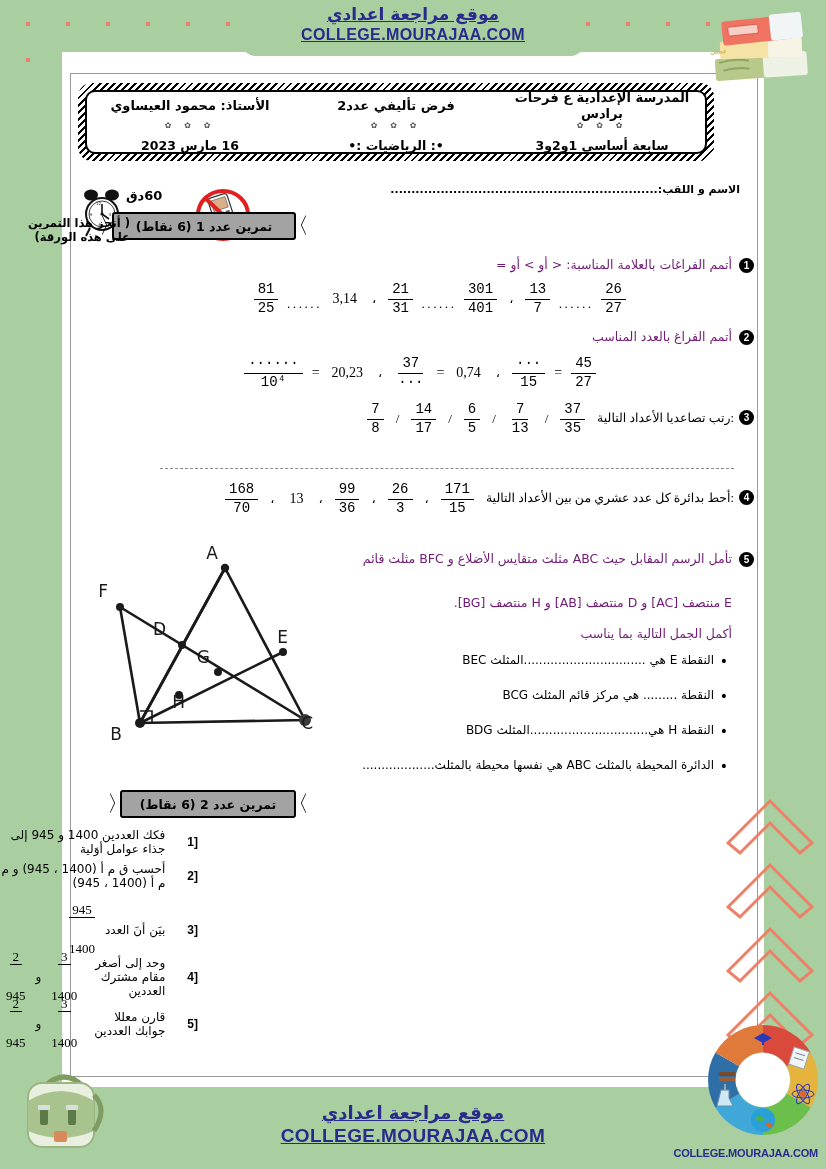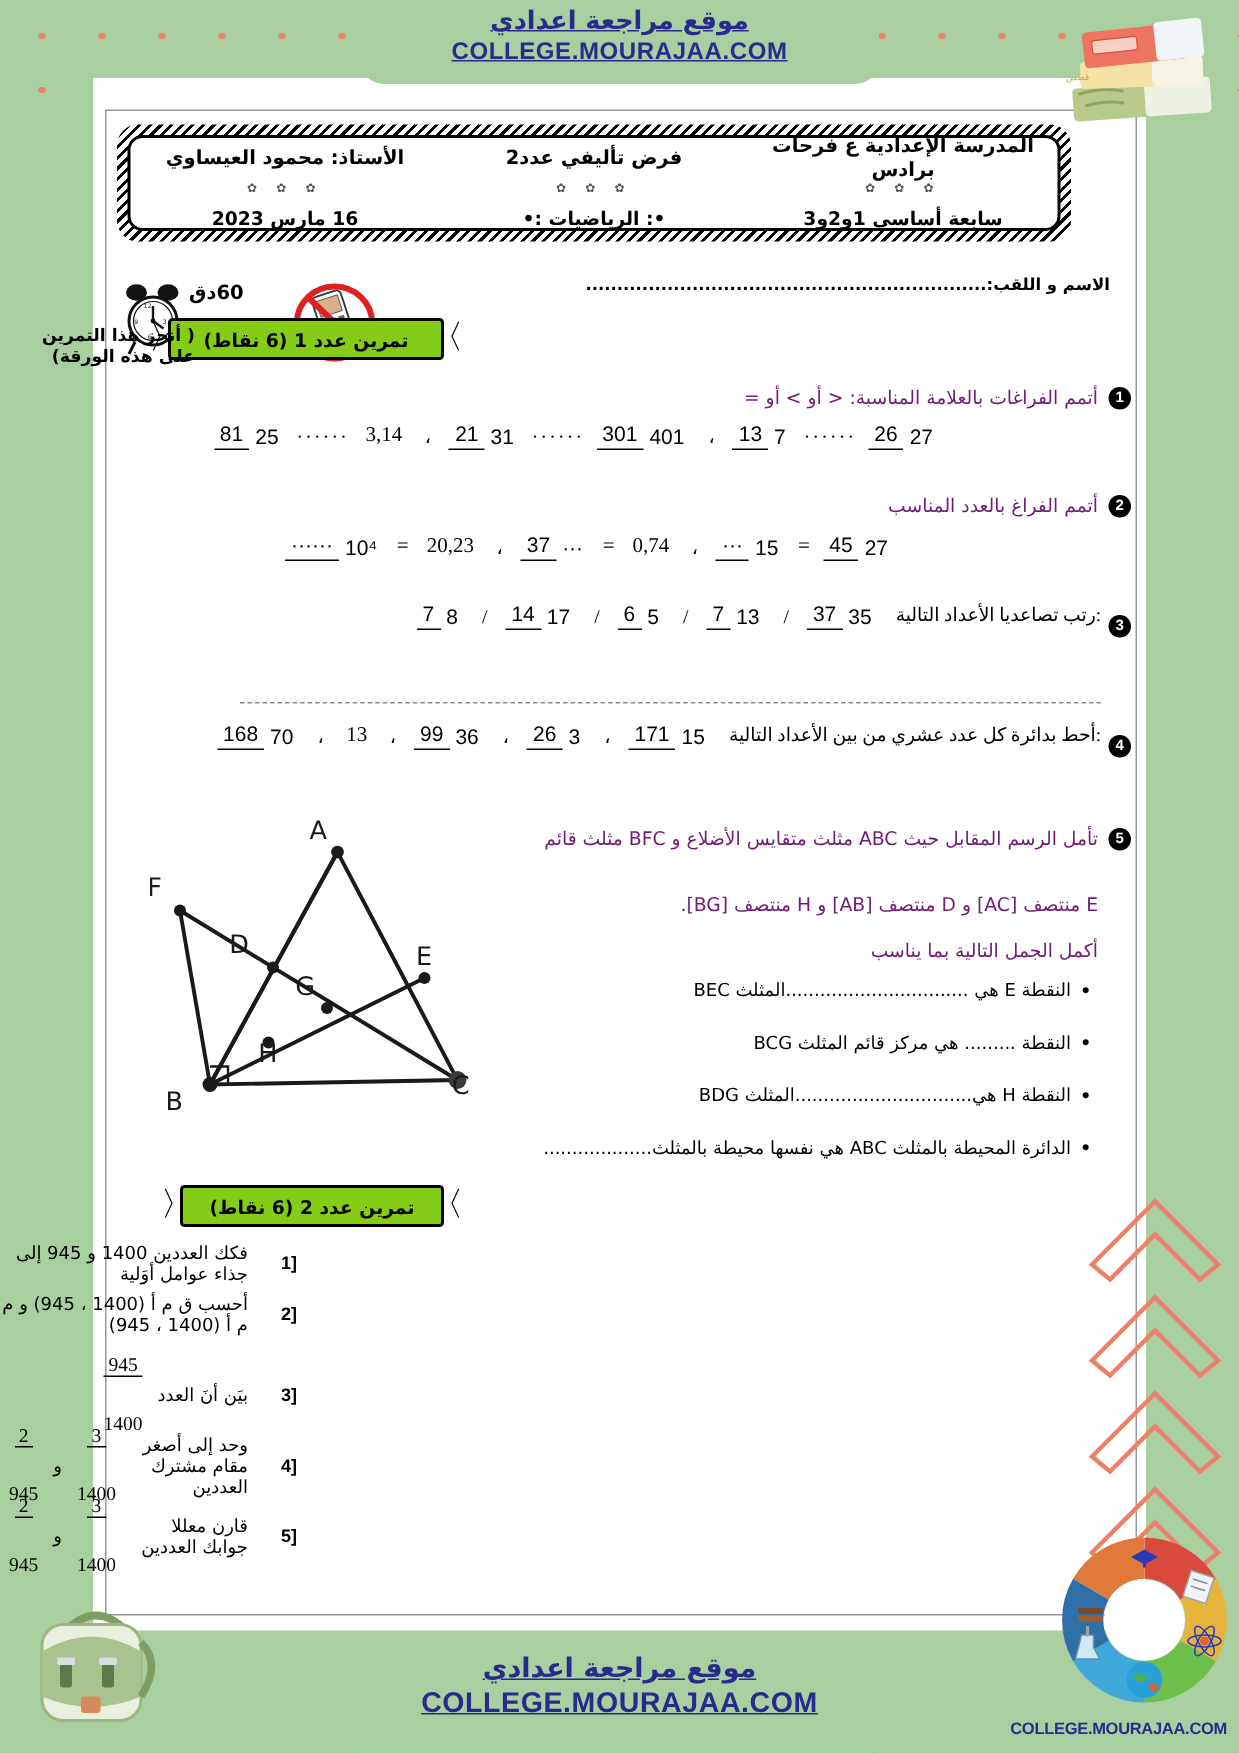--- a/index.html
+++ b/index.html
@@ -62,41 +62,41 @@
   .nameline{position:absolute;right:86px;top:183px;width:420px;text-align:right;
      font-family:"DejaVu Sans",sans-serif;font-weight:bold;font-size:11px;color:#000;z-index:5;}
   .nameline .dots{letter-spacing:1px;}
   .clock{position:absolute;left:80px;top:186px;width:46px;height:52px;z-index:5;}
   .minlbl{position:absolute;left:126px;top:188px;font-size:13px;font-weight:bold;
      font-family:"DejaVu Sans",sans-serif;z-index:6;}
   .nophone{position:absolute;left:192px;top:188px;width:62px;height:54px;z-index:5;}
 
   
   .exbanner{position:absolute;z-index:5;height:24px;display:flex;align-items:center;
-     justify-content:center;border:2px solid #000;border-radius:3px;background:#84cc16;
+     justify-content:center;border:2px solid #000;border-radius:3px;background:#a3a3a3;
      font-family:"DejaVu Sans",sans-serif;font-weight:bold;font-size:12.5px;padding:0 10px;}
   .exbanner:before,.exbanner:after{position:absolute;font-size:22px;font-weight:normal;
      color:#000;line-height:20px;}
   .exbanner:before{content:"\3009";right:-15px;}
   .exbanner:after{content:"\3008";left:-15px;}
   .exnote{position:absolute;z-index:5;font-family:"DejaVu Sans",sans-serif;
      font-weight:bold;font-size:11.5px;}
 
   
   .q{position:absolute;z-index:5;direction:rtl;text-align:right;
      font-family:"DejaVu Sans","Liberation Sans",sans-serif;color:#701a75;}
   .qnum{position:absolute;width:15px;height:15px;border-radius:50%;background:#000;
      color:#fff;font-size:10px;font-weight:bold;text-align:center;line-height:15px;
      font-family:"Liberation Sans",sans-serif;z-index:6;}
   .qtext{font-size:12.5px;line-height:1.4;}
   .mathrow{position:absolute;z-index:5;display:flex;flex-direction:row-reverse;
      align-items:center;gap:6px;font-family:"Liberation Serif","DejaVu Serif",serif;
      font-size:14px;direction:ltr;}
-  .frac{display:inline-flex;flex-direction:row;align-items:center;
-     font-family:Liberation Sans, sans-serif;font-size:14px;line-height:1.12;
+  .frac{display:inline-flex;flex-direction:column;align-items:center;
+     font-family:Liberation Mono, monospace;font-size:14px;line-height:1.12;
      vertical-align:middle;}
   .frac .num{border-bottom:1.1px solid #000;padding:0 4px 1px 4px;}
   .frac .den{padding:1px 4px 0 4px;}
   .sep{font-size:13px;padding:0 6px;}
   .ell{letter-spacing:1.5px;font-size:13px;padding:0 2px;align-self:flex-end;
        position:relative;top:-1px;}
   .eqs{padding:0 3px;font-size:14px;}
 
   
   .divider{position:absolute;height:0;border-top:1px dashed #8a8a8a;z-index:4;}

